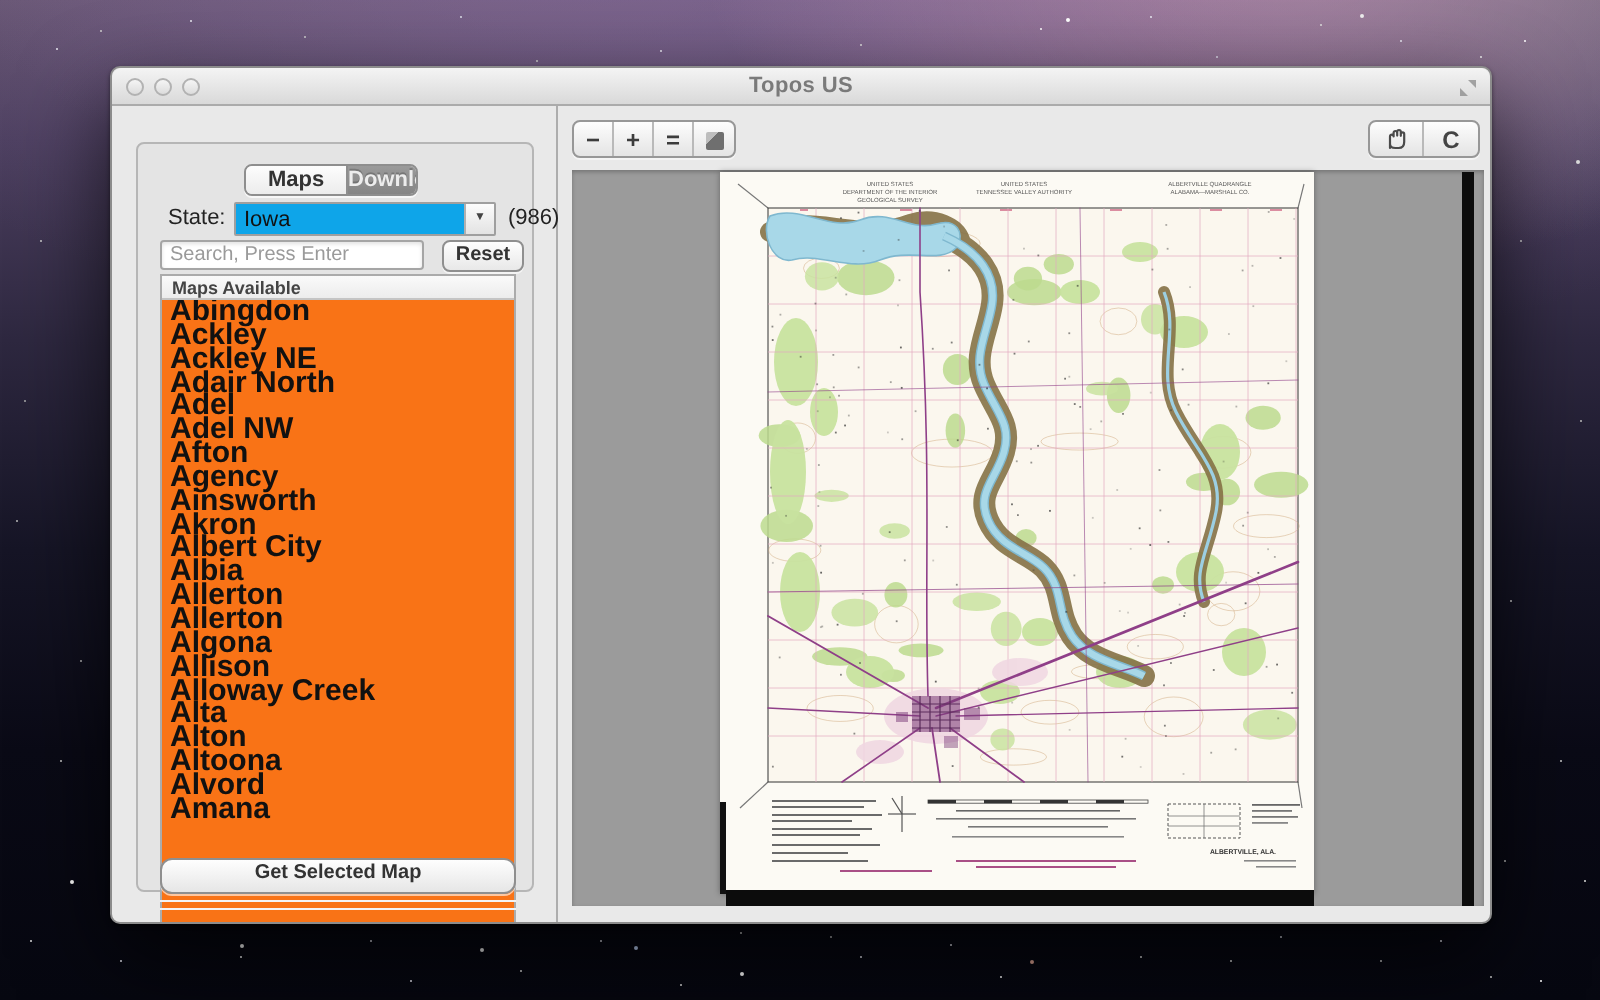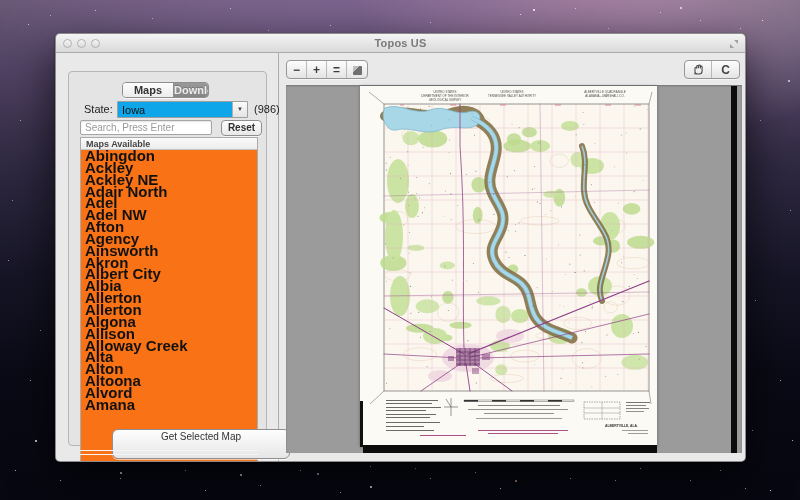--- a/index.html
+++ b/index.html
@@ -89,24 +89,24 @@
 
   .maps-list-box { position:absolute; left:11px; top:65px; width:178px; height:368px;
     background:#f97316; border:1px solid #ababab; }
   .list-header { height:12px; background:linear-gradient(#fafafa,#ececec);
     border-bottom:1px solid #c4c4c4; font-size:9px; font-weight:bold; color:#444;
     padding-left:5px; line-height:12px; }
   .list-items { height:270px; overflow:hidden; }
   .list-item { height:11.85px; line-height:11.9px; font-size:15px; font-weight:bold;
     color:#111; padding-left:4px; white-space:nowrap; }
 
-  .get-map-btn { position:absolute; left:11px; top:357px; width:178px; height:30px;
+  .get-map-btn { position:absolute; left:11px; top:357px; width:178px; height:18px;
     border:1px solid #8f8f8f; border-radius:6px; background:linear-gradient(#fefefe,#e6e6e6);
-    font-size:10px; font-weight:normal; color:#333; text-align:center; line-height:13px;
-    box-shadow:0 1px 0 rgba(255,255,255,.6);margin-left:32px; }
+    font-size:10px; font-weight:bold; color:#333; text-align:center; line-height:13px;
+    box-shadow:0 1px 0 rgba(255,255,255,.6); }
   .groove { position:absolute; left:11px; width:178px; height:1px; background:#cfcfcf;
     border-bottom:1px solid #f4f4f4; }
   .groove.g1 { top:360px; } .groove.g2 { top:364px; }
   
   .g1 { top:378px !important; } .g2 { top:382px !important; }
 
   
   .main { position:absolute; left:223px; top:19px; right:0; bottom:0; }
   .main-title { position:absolute; left:0; right:0; top:13px; text-align:center;
     font-size:12px; font-weight:bold; color:#2b2b2b; }

